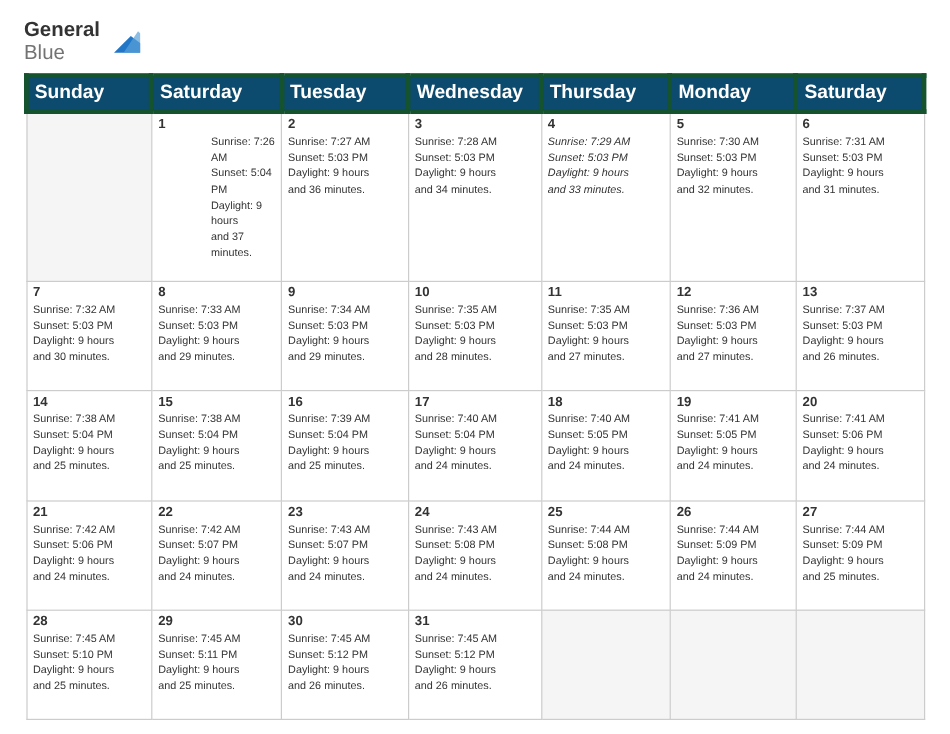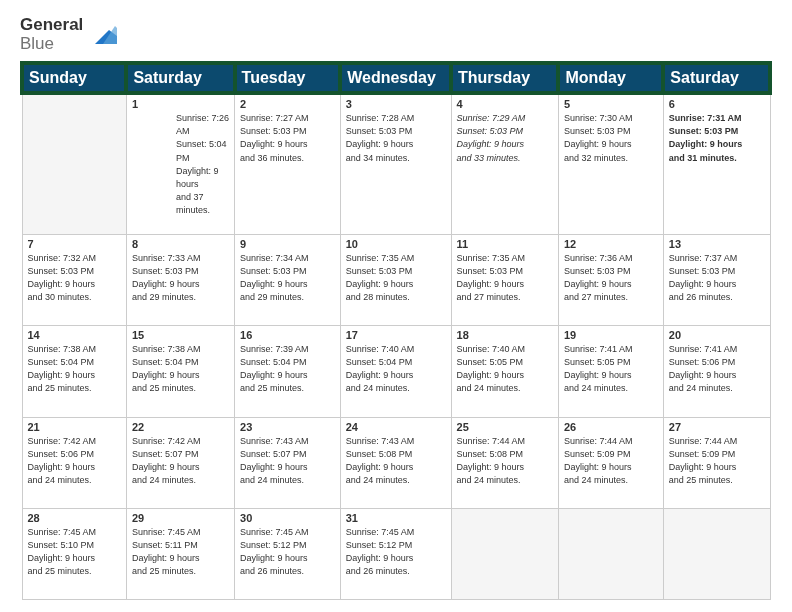--- a/index.html
+++ b/index.html
@@ -152,21 +152,21 @@
           </td>
           <td>
             <div class="day-num">5</div>
             <div class="day-info" style="white-space: pre-line;">Sunrise: 7:30 AM
 Sunset: 5:03 PM
 Daylight: 9 hours
 and 32 minutes.</div>
           </td>
           <td>
             <div class="day-num">6</div>
-            <div class="day-info" style="white-space: pre-line; font-weight: bold;">Sunrise: 7:31 AM
+            <div class="day-info" style="white-space: pre-line;">Sunrise: 7:31 AM
 Sunset: 5:03 PM
 Daylight: 9 hours
 and 31 minutes.</div>
           </td>
         </tr>
         <tr>
           <td>
             <div class="day-num">7</div>
             <div class="day-info" style="white-space: pre-line;">Sunrise: 7:32 AM
 Sunset: 5:03 PM

